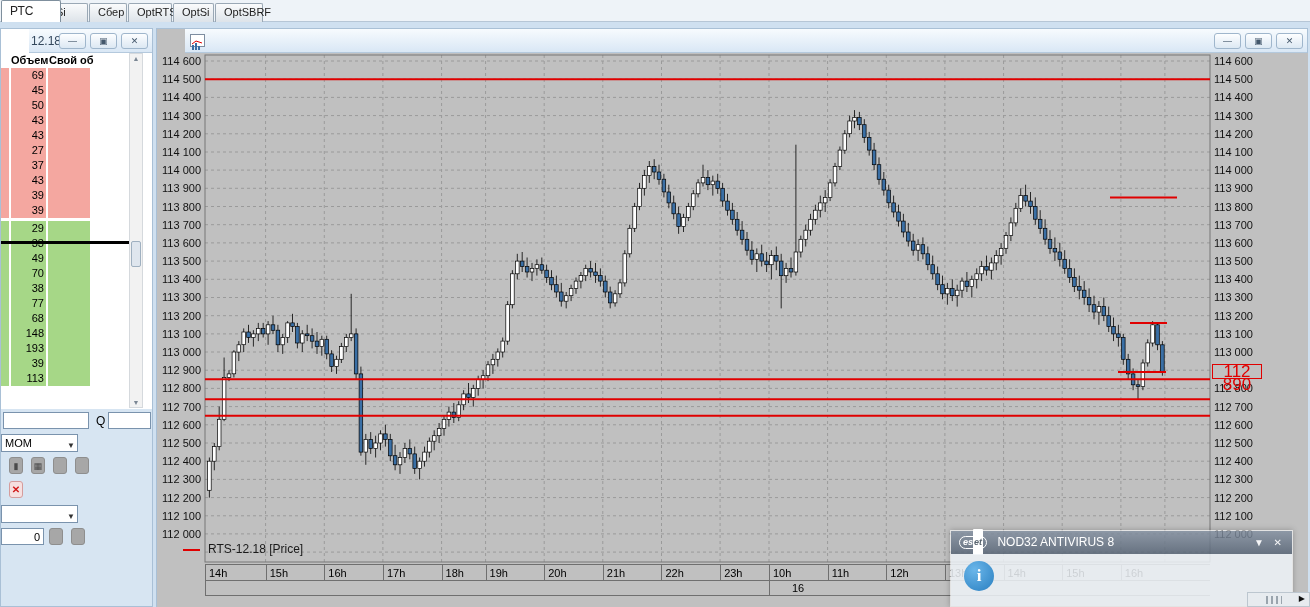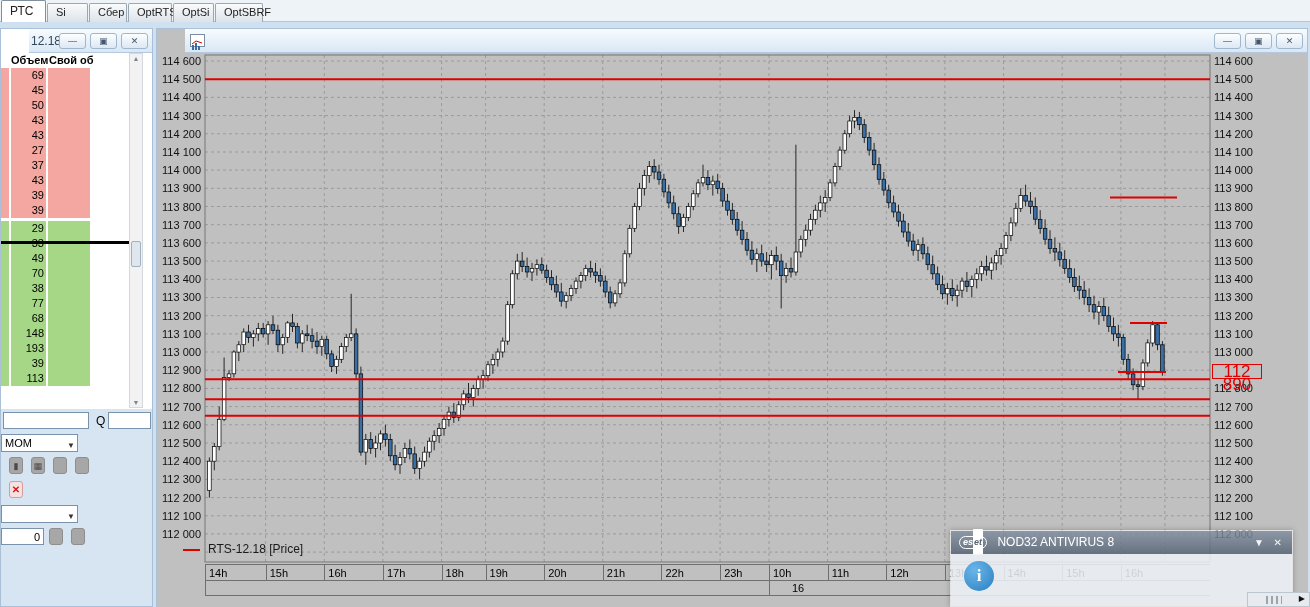--- a/index.html
+++ b/index.html
@@ -90,21 +90,21 @@
   #corner .grip { position:absolute; left:18px; top:3px; width:16px; height:8px;
                   background:repeating-linear-gradient(90deg,#9aa4ad 0 2px,transparent 2px 5px); }
   #corner .carr { position:absolute; right:4px; top:1px; font-size:8px; color:#111; }
 </style>
 </head>
 <body>
 
 <div id="app">
 
   <div id="tabbar">
-      <div class="tab active" style="left: 1px; width: 45px;">РТС</div>
+      <div class="tab active" style="left: 1px; width: 60px;">РТС</div>
       <div class="tab" style="left: 47px; width: 41px;">Si</div>
       <div class="tab" style="left: 89px; width: 38px;">Сбер</div>
       <div class="tab" style="left: 128px; width: 44px;">OptRTS</div>
       <div class="tab" style="left: 173px; width: 41px;">OptSi</div>
       <div class="tab" style="left: 215px; width: 48px;">OptSBRF</div>
     </div>
 
   <div class="win" id="leftwin">
     <div class="titlebar">
       <span>12.18 ...</span>

